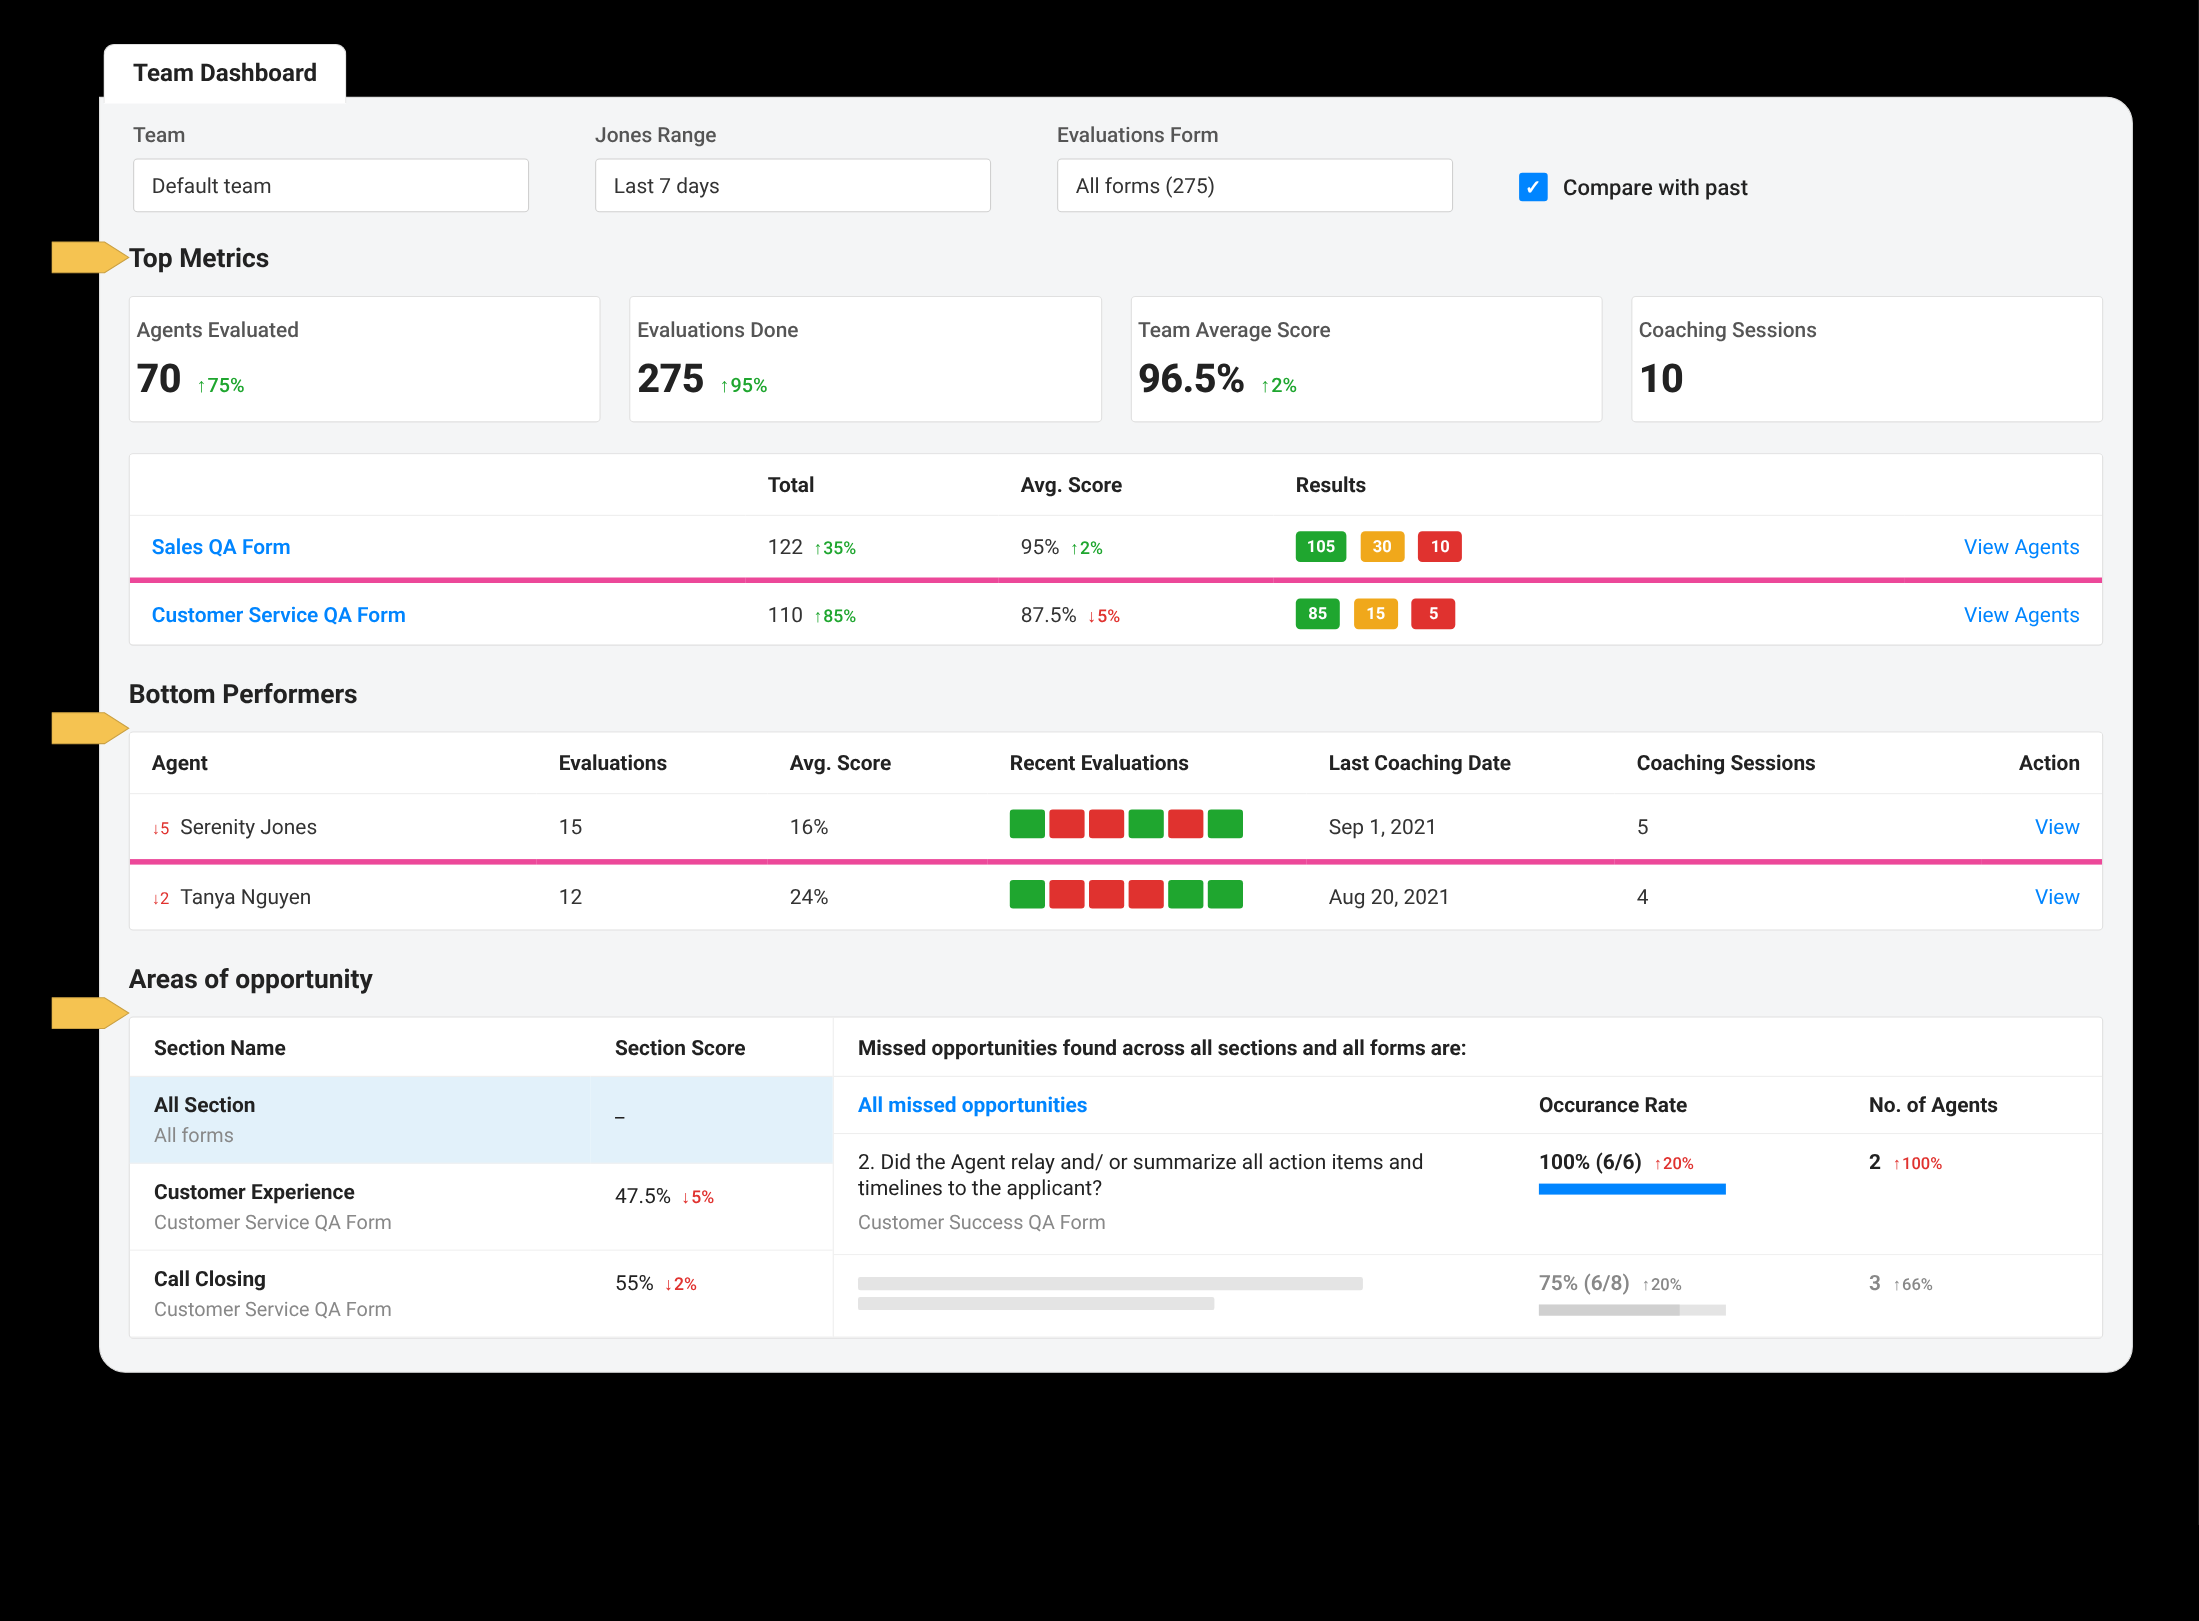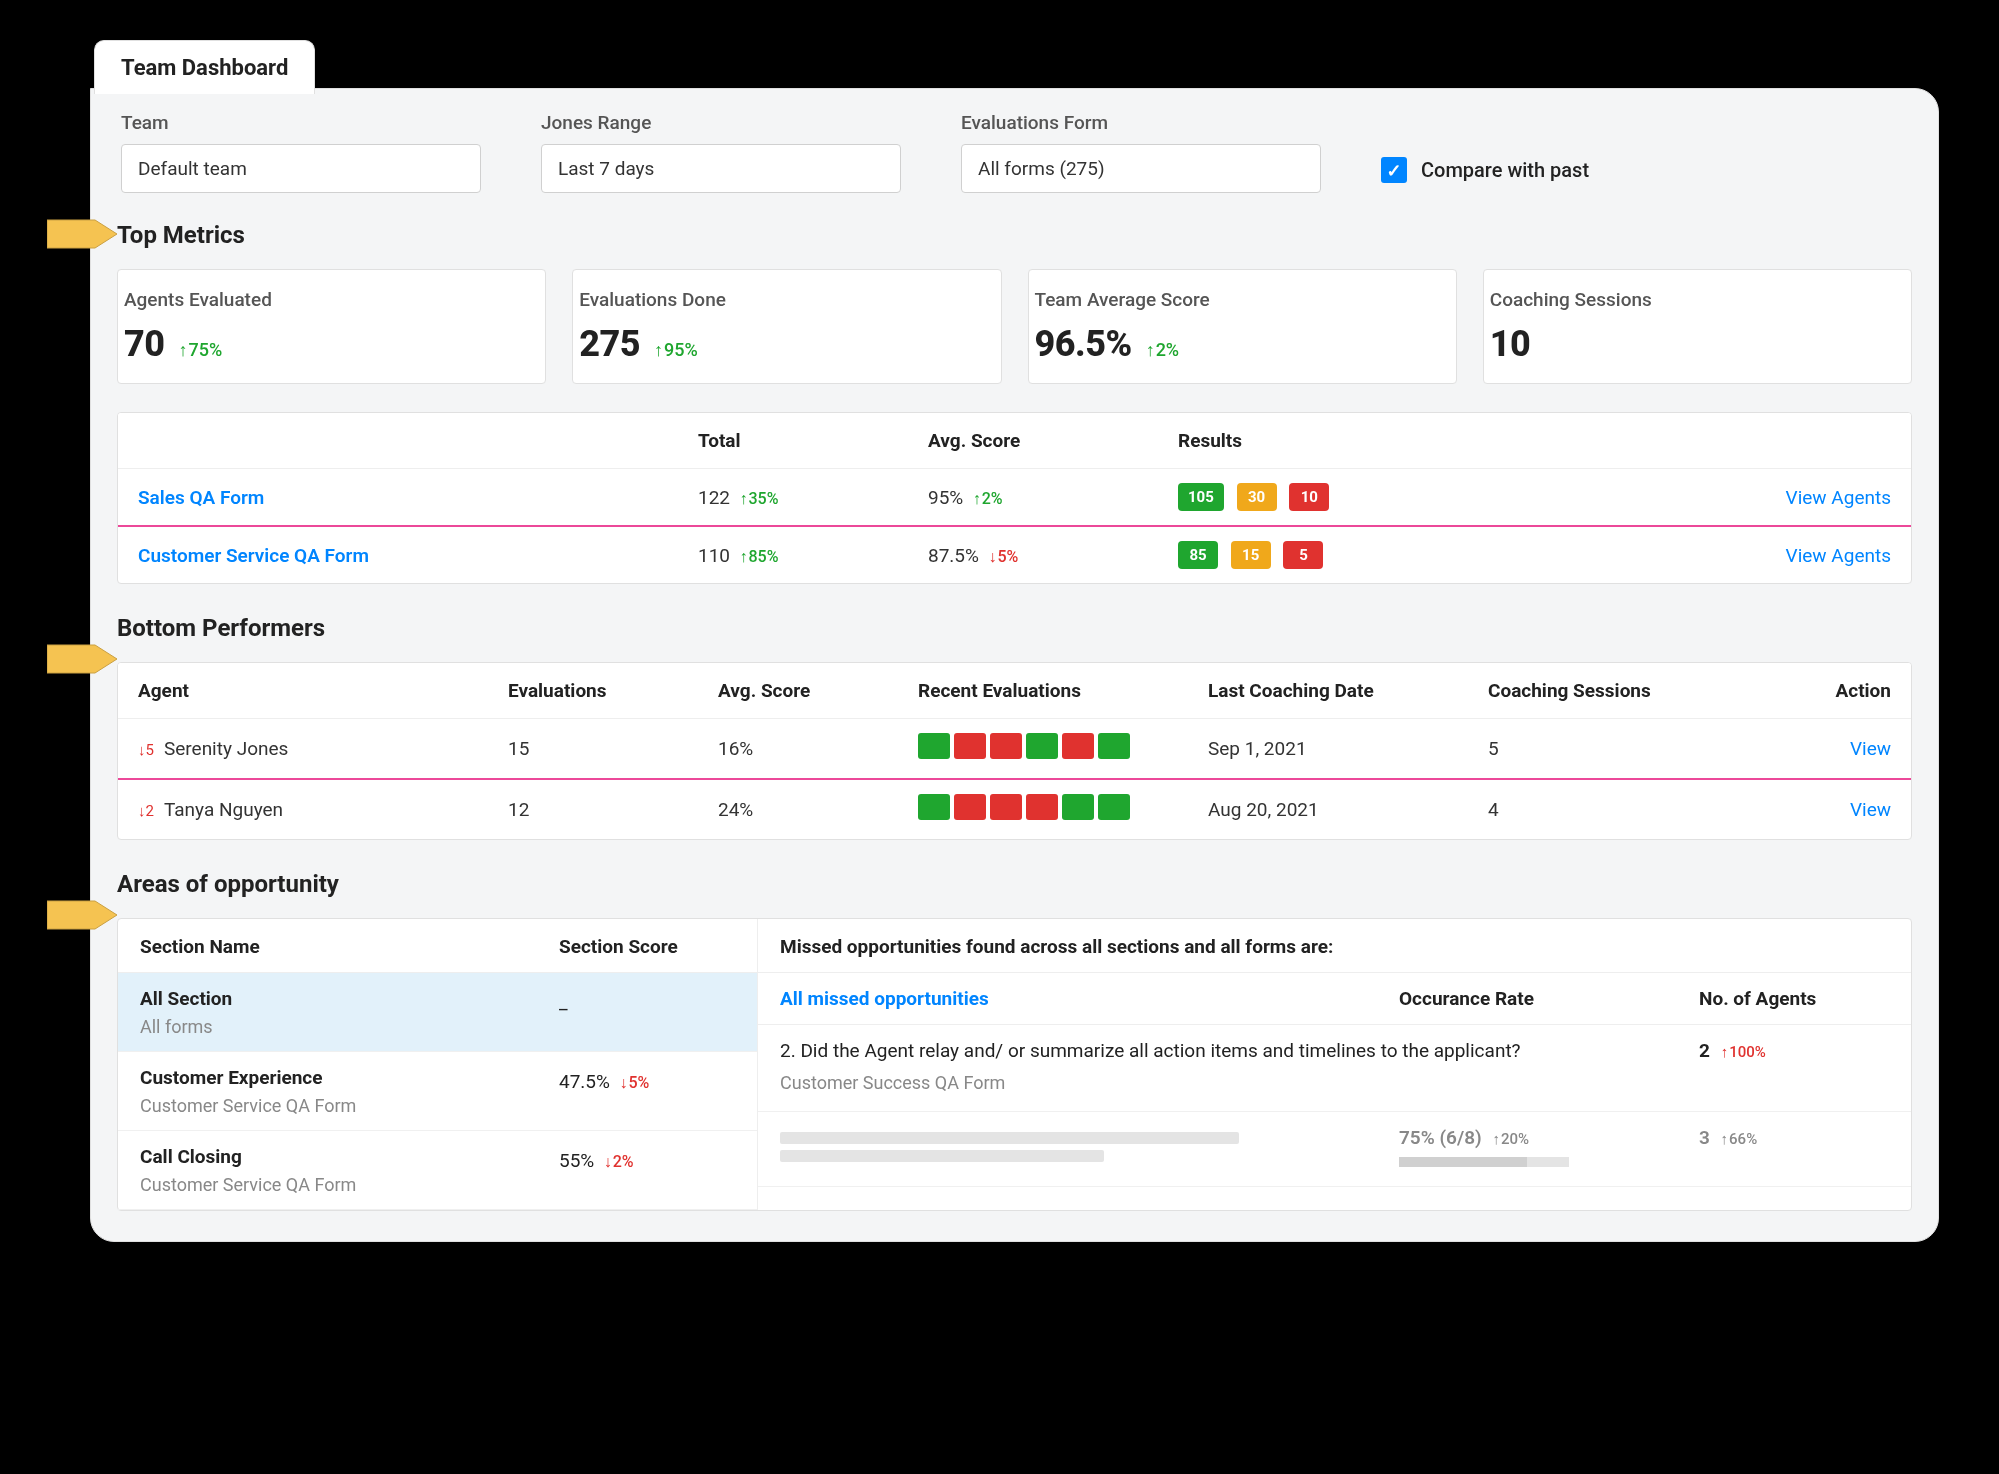--- a/index.html
+++ b/index.html
@@ -140,21 +140,21 @@
     font-weight: 700;
     color: #222;
     padding: 16px 20px;
     border-bottom: 1px solid #eee;
     background: #fff;
   }
   .table td {
     padding: 14px 20px;
     font-size: 19px;
     color: #333;
-    border-bottom: 2px solid #ec4899;
+    border-bottom: 5px solid #ec4899;
     vertical-align: middle;
   }
   .table tr:last-child td { border-bottom: none; }
   .link { color: #0085ff; font-weight: 600; cursor: pointer; }
   .pill {
     display: inline-block;
     min-width: 40px;
     text-align: center;
     color: #fff;
     font-weight: 700;
@@ -443,20 +443,27 @@
             <div class="c1">All missed opportunities</div>
             <div class="c2">Occurance Rate</div>
             <div class="c3">No. of Agents</div>
           </div>
           <div id="areas-right-body">
               <div class="opp-row">
     <div class="c1">
                   <div>2. Did the Agent relay and/ or summarize all action items and timelines to the applicant?</div>
           <div class="sub" style="margin-top:10px">Customer Success QA Form</div>
                 </div>
+    <div class="c2">
+      <span>100% (6/6)</span>
+      <span class="delta-up" style="font-size:15px; font-weight:500; color:#e0322f; margin-left:6px">20%</span>
+      <div class="bar">
+                    <div class="bar-fill" style="width:100%"></div>
+                  </div>
+    </div>
     <div class="c3">
       <span>2</span>
       <span class="delta-up" style="font-size:15px; font-weight:500; color:#e0322f; margin-left:6px">100%</span>
     </div>
               </div>
               <div class="opp-row faded">
     <div class="c1">
                   <div class="ghost-line" style="width:78%"></div>
           <div class="ghost-line" style="width:55%"></div>
                 </div>

